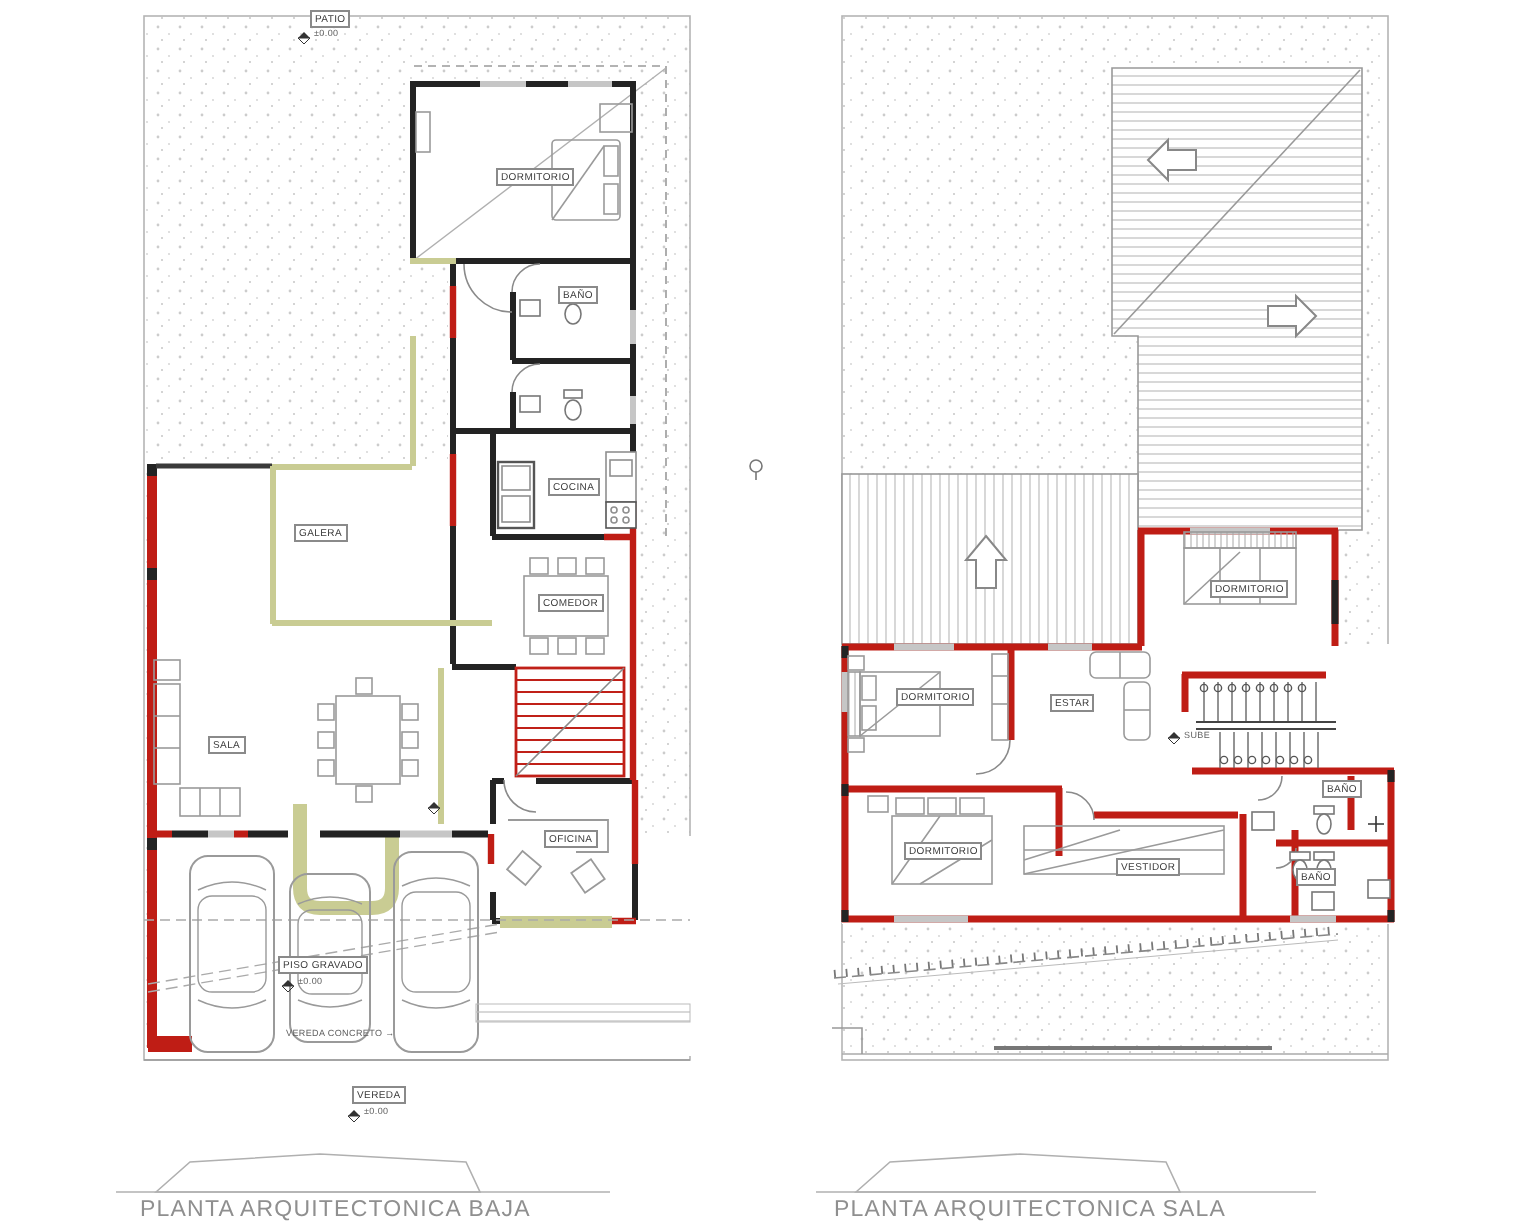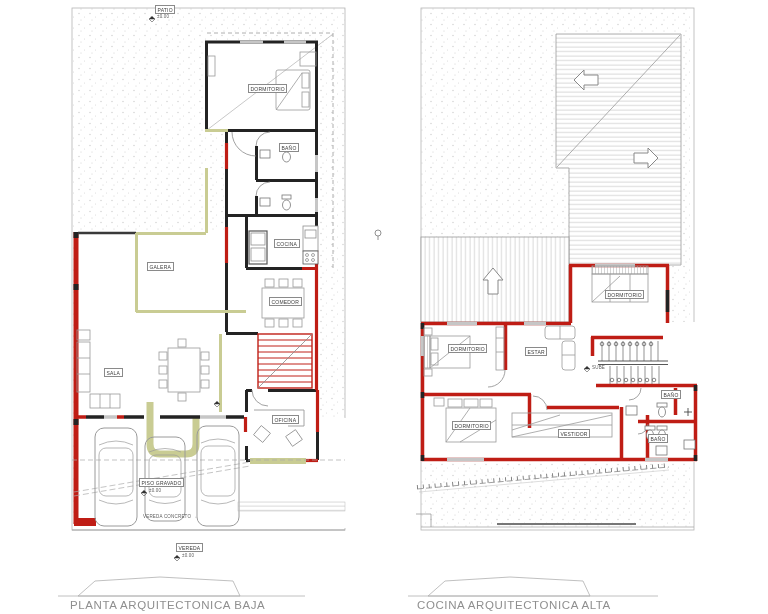--- a/index.html
+++ b/index.html
@@ -410,16 +410,16 @@
   <div class="cap" style="left:70px;top:599px;">PLANTA ARQUITECTONICA BAJA</div>
 
   <div class="lbl" style="left:605px;top:290px;">DORMITORIO</div>
   <div class="lbl" style="left:448px;top:344px;">DORMITORIO</div>
   <div class="lbl" style="left:525px;top:347px;">ESTAR</div>
   <div class="txt" style="left:592px;top:366px;">SUBE</div>
   <div class="lbl" style="left:452px;top:421px;">DORMITORIO</div>
   <div class="lbl" style="left:558px;top:429px;">VESTIDOR</div>
   <div class="lbl" style="left:661px;top:390px;">BAÑO</div>
   <div class="lbl" style="left:648px;top:434px;">BAÑO</div>
-  <div class="cap" style="left:417px;top:599px;">COCINA ARQUITECTONICA ALTA</div>
+  <div class="cap" style="left:417px;top:599px;">PLANTA ARQUITECTONICA SALA</div>
 </div>
 
 </div>
 
 </body></html>

